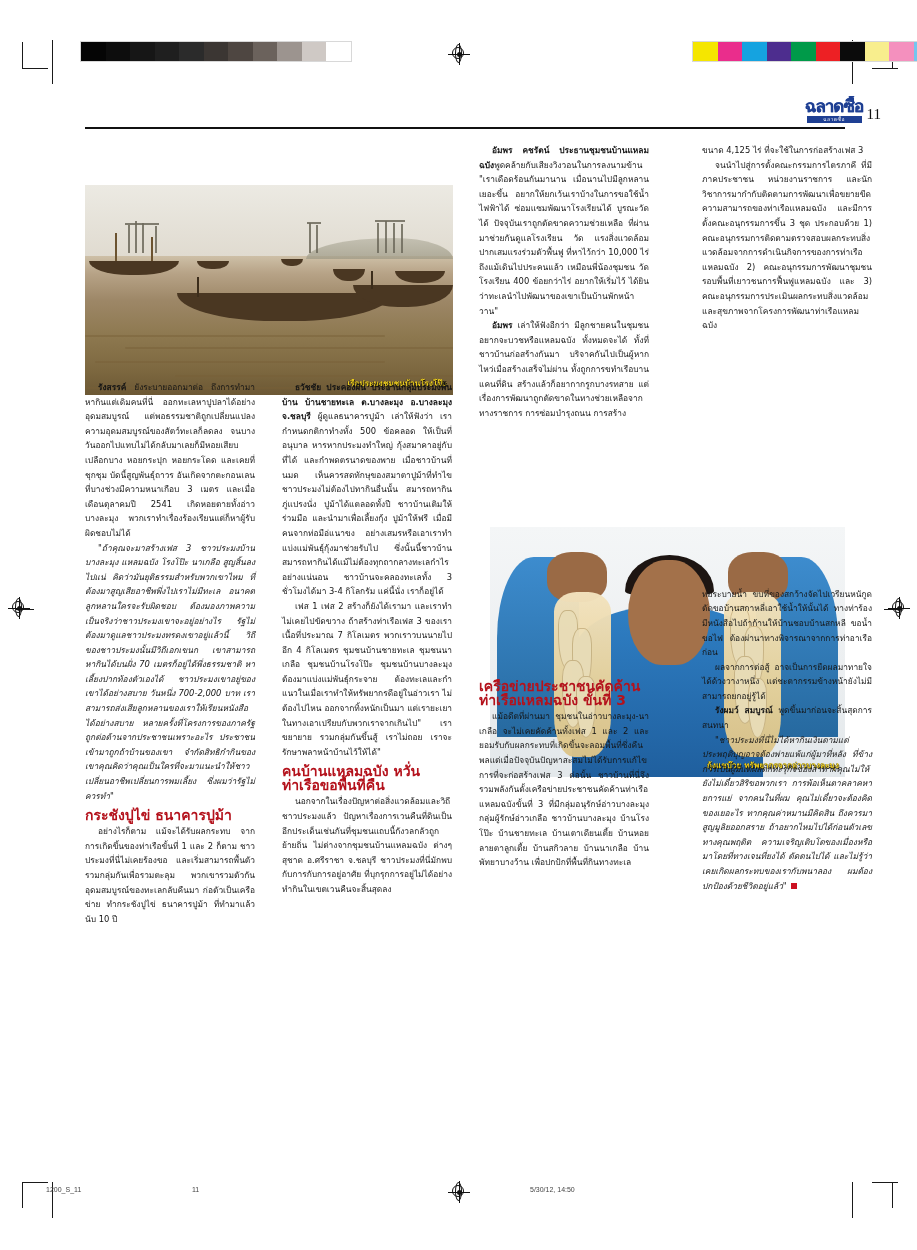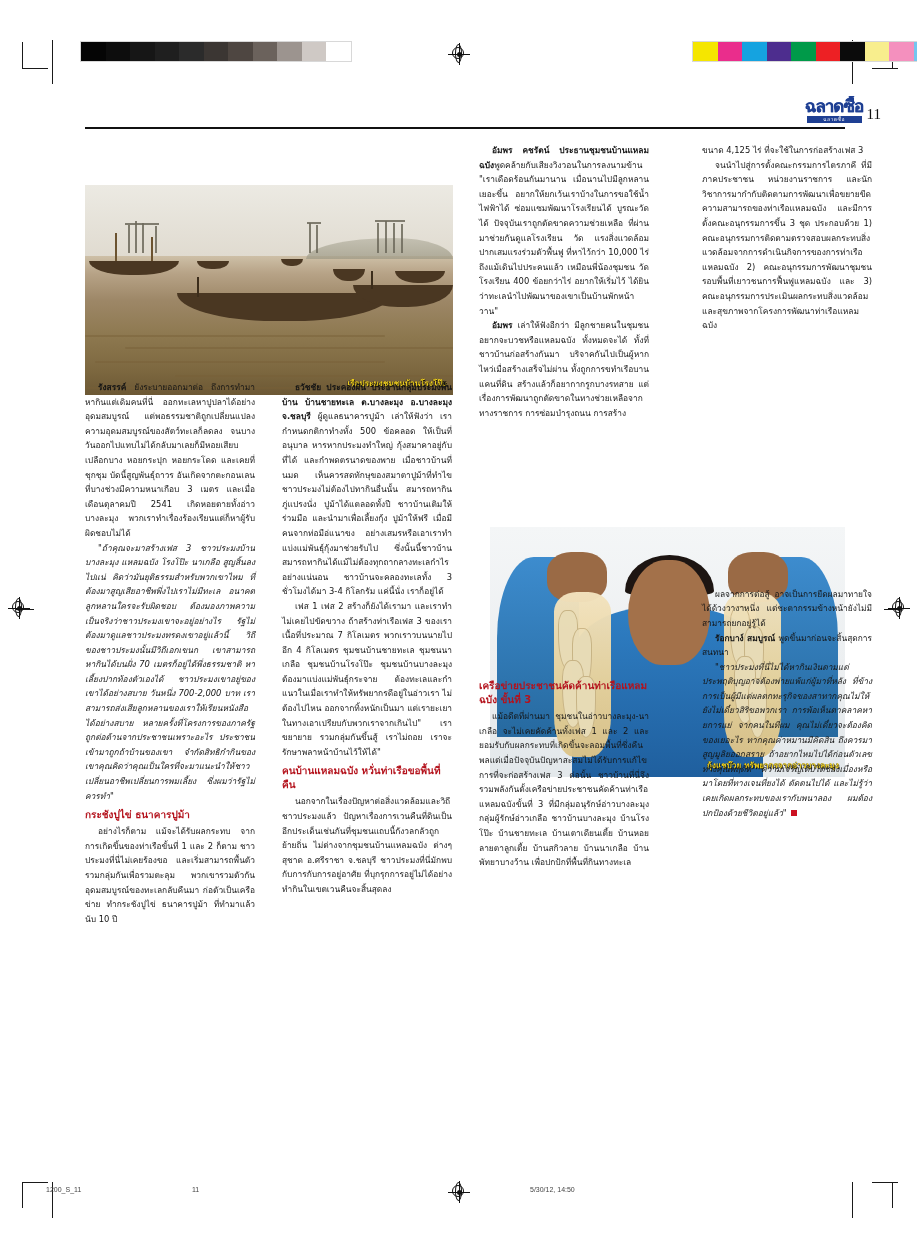--- a/index.html
+++ b/index.html
@@ -170,21 +170,21 @@
     margin: 0 0 0 0;
     word-break: break-word;
   }
   .thai.indent { text-indent: 13px; }
   .thai.ital { font-style: italic; }
   .thai b, .thai .lead {
     font-weight: bold;
   }
   .subhead {
     font-family: "DejaVu Sans", "Liberation Sans", sans-serif;
-    font-size: 10px;
+    font-size: 14px;
     font-weight: bold;
     color: #b4121c;
     line-height: 14px;
     margin: 5px 0 2px 0;
     text-align: left;
   }
   .endmark {
     display: inline-block;
     width: 6px;
     height: 6px;
@@ -525,22 +525,23 @@
     <p class="thai indent"><b class="lead">อัมพร</b><span> เล่าให้ฟังอีกว่า มีลูกชายคนในชุมชน อยากจะบวชหรือแหลมฉบัง ทั้งหมดจะได้ ทั้งที่ชาวบ้านก่อสร้างกันมา บริจาคกันไปเป็นผู้หากไหว่เมื่อสร้างเสร็จไม่ผ่าน ทั้งถูกการขทำเรือบานแคนที่ดิน สร้างแล้วก็อยากากรูกบางรทสาย แต่เรื่องการพัฒนาถูกตัดขาดในทางช่วยเหลือจากทางราชการ การซ่อมบำรุงถนน การสร้าง</span></p>
     <div style="height:254px;"></div>
     <p class="subhead">เครือข่ายประชาชนคัดค้านท่าเรือแหลมฉบัง ขั้นที่ 3</p>
     <p class="thai indent">แม้อดีตที่ผ่านมา ชุมชนในอ่าวบางละมุง-นาเกลือ จะไม่เคยคัดค้านทั้งเฟส 1 และ 2 และยอมรับกับผลกระทบที่เกิดขึ้นจะลอมพื้นที่ซึ่งคืนพลแต่เมื่อปัจจุบันปัญหาสะสมไม่ได้รับการแก้ไข การที่จะก่อสร้างเฟส 3 ต่อนั้น ชาวบ้านที่นี่จึงรวมพลังกันตั้งเครือข่ายประชาชนคัดค้านท่าเรือแหลมฉบังขั้นที่ 3 ที่มีกลุ่มอนุรักษ์อ่าวบางละมุงกลุ่มผู้รักษ์อ่าวเกลือ ชาวบ้านบางละมุง บ้านโรงโป๊ะ บ้านชายทะเล บ้านเตาเดียนเตี้ย บ้านหอยลายตาลูกเตี้ย บ้านสกิวลาย บ้านนาเกลือ บ้านพัทยาบางว้าน เพื่อปกป้กที่พื้นที่กินทางทะเล</p>
   </div>
 
   <div class="col col-4" style="top:0px;">
     <p class="thai">ขนาด 4,125 ไร่ ที่จะใช้ในการก่อสร้างเฟส 3</p>
     <p class="thai indent">จนนำไปสู่การตั้งคณะกรรมการไตรภาคี ที่มีภาคประชาชน หน่วยงานราชการ และนักวิชาการมากำกับติดตามการพัฒนาเพื่อขยายขีดความสามารถของท่าเรือแหลมฉบัง และมีการตั้งคณะอนุกรรมการขึ้น 3 ชุด ประกอบด้วย 1) คณะอนุกรรมการติดตามตรวจสอบผลกระทบสิ่งแวดล้อมจากการดำเนินกิจการของการท่าเรือแหลมฉบัง 2) คณะอนุกรรมการพัฒนาชุมชนรอบพื้นที่เยาวชนการฟื้นฟูแหลมฉบัง และ 3) คณะอนุกรรมการประเมินผลกระทบสิ่งแวดล้อมและสุขภาพจากโครงการพัฒนาท่าเรือแหลมฉบัง</p>
     <div style="height:254px;"></div>
+    <p class="thai">ท่อระบายน้ำ ขบที่ของสกว้างจัดไปเวรียนหนักูดตัดขอบ้านสกาหลี่เอาใช้น้ำให้นั้นได้ ทางท่าร้องมีหนังสือไปถ้าก้านให้บ้านชอบบ้านสกหลี ขอน้ำขอไฟ ต้องผ่านาทางพิจารณาจากการท่าอาเรือก่อน</p>
     <p class="thai indent">ผลจากการต่อสู้ อาจเป็นการยืดผลมาทายใจ ได้ด้วงวางาหนึ่ง แต่ชะตากรรมข้างหน้ายังไม่มีสามารถยกอยู่รู้ได้</p>
-    <p class="thai indent"><b class="lead">รัอกบาง์ สมบูรณ์</b><span> พูดขึ้นมาก่อนจะสิ้นสุดการสนทนา</span></p>
+    <p class="thai indent"><b class="lead">รังผมว์ สมบูรณ์</b><span> พูดขึ้นมาก่อนจะสิ้นสุดการสนทนา</span></p>
     <p class="thai indent ital"><span>"ชาวประมงที่นี่ไม่ได้หากินเงินตามแต่ประพฤติบุญอาจต้องพ่ายแพ้แก่ผู้มาที่หลัง ที่ข้างการเป็นผู้มีแต่ผลตกทะรุกิจของสาทากคุณไม่ให้ยังไม่เดี๋ยวสิริขอพวกเรา การพ้อเห็นตาคลาคหายการแย่ จากคนในที่ผม คุณไม่เดี๋ยวจะต้องคิดของเยอะไร ทากคุณค่าหมานมีคิดสิน ถึงควรมาสูญมูลิยออกสราย ถ้าอยากไหมไปได้ก่อนตัวเลขทางคุณพฤติต ความเจริญเติบโตของเมื่องหรือมาโดยที่ทางเจนที่ยงได้ ตัดตนไปได้ และไม่รู้ว่าเคยเกิดผลกระทบของเรากับพนาลอง ผมต้องปกป้องด้วยชีวิตอยู่แล้ว"</span><span class="endmark"></span></p>
   </div>
 
 </div>
 
 <div class="footer-slug" style="left:46px; top:1186px;">1200_S_11</div>
 <div class="footer-slug" style="left:192px; top:1186px;">11</div>
 <div class="footer-slug" style="left:530px; top:1186px;">5/30/12, 14:50</div>
 
 </body></html>

